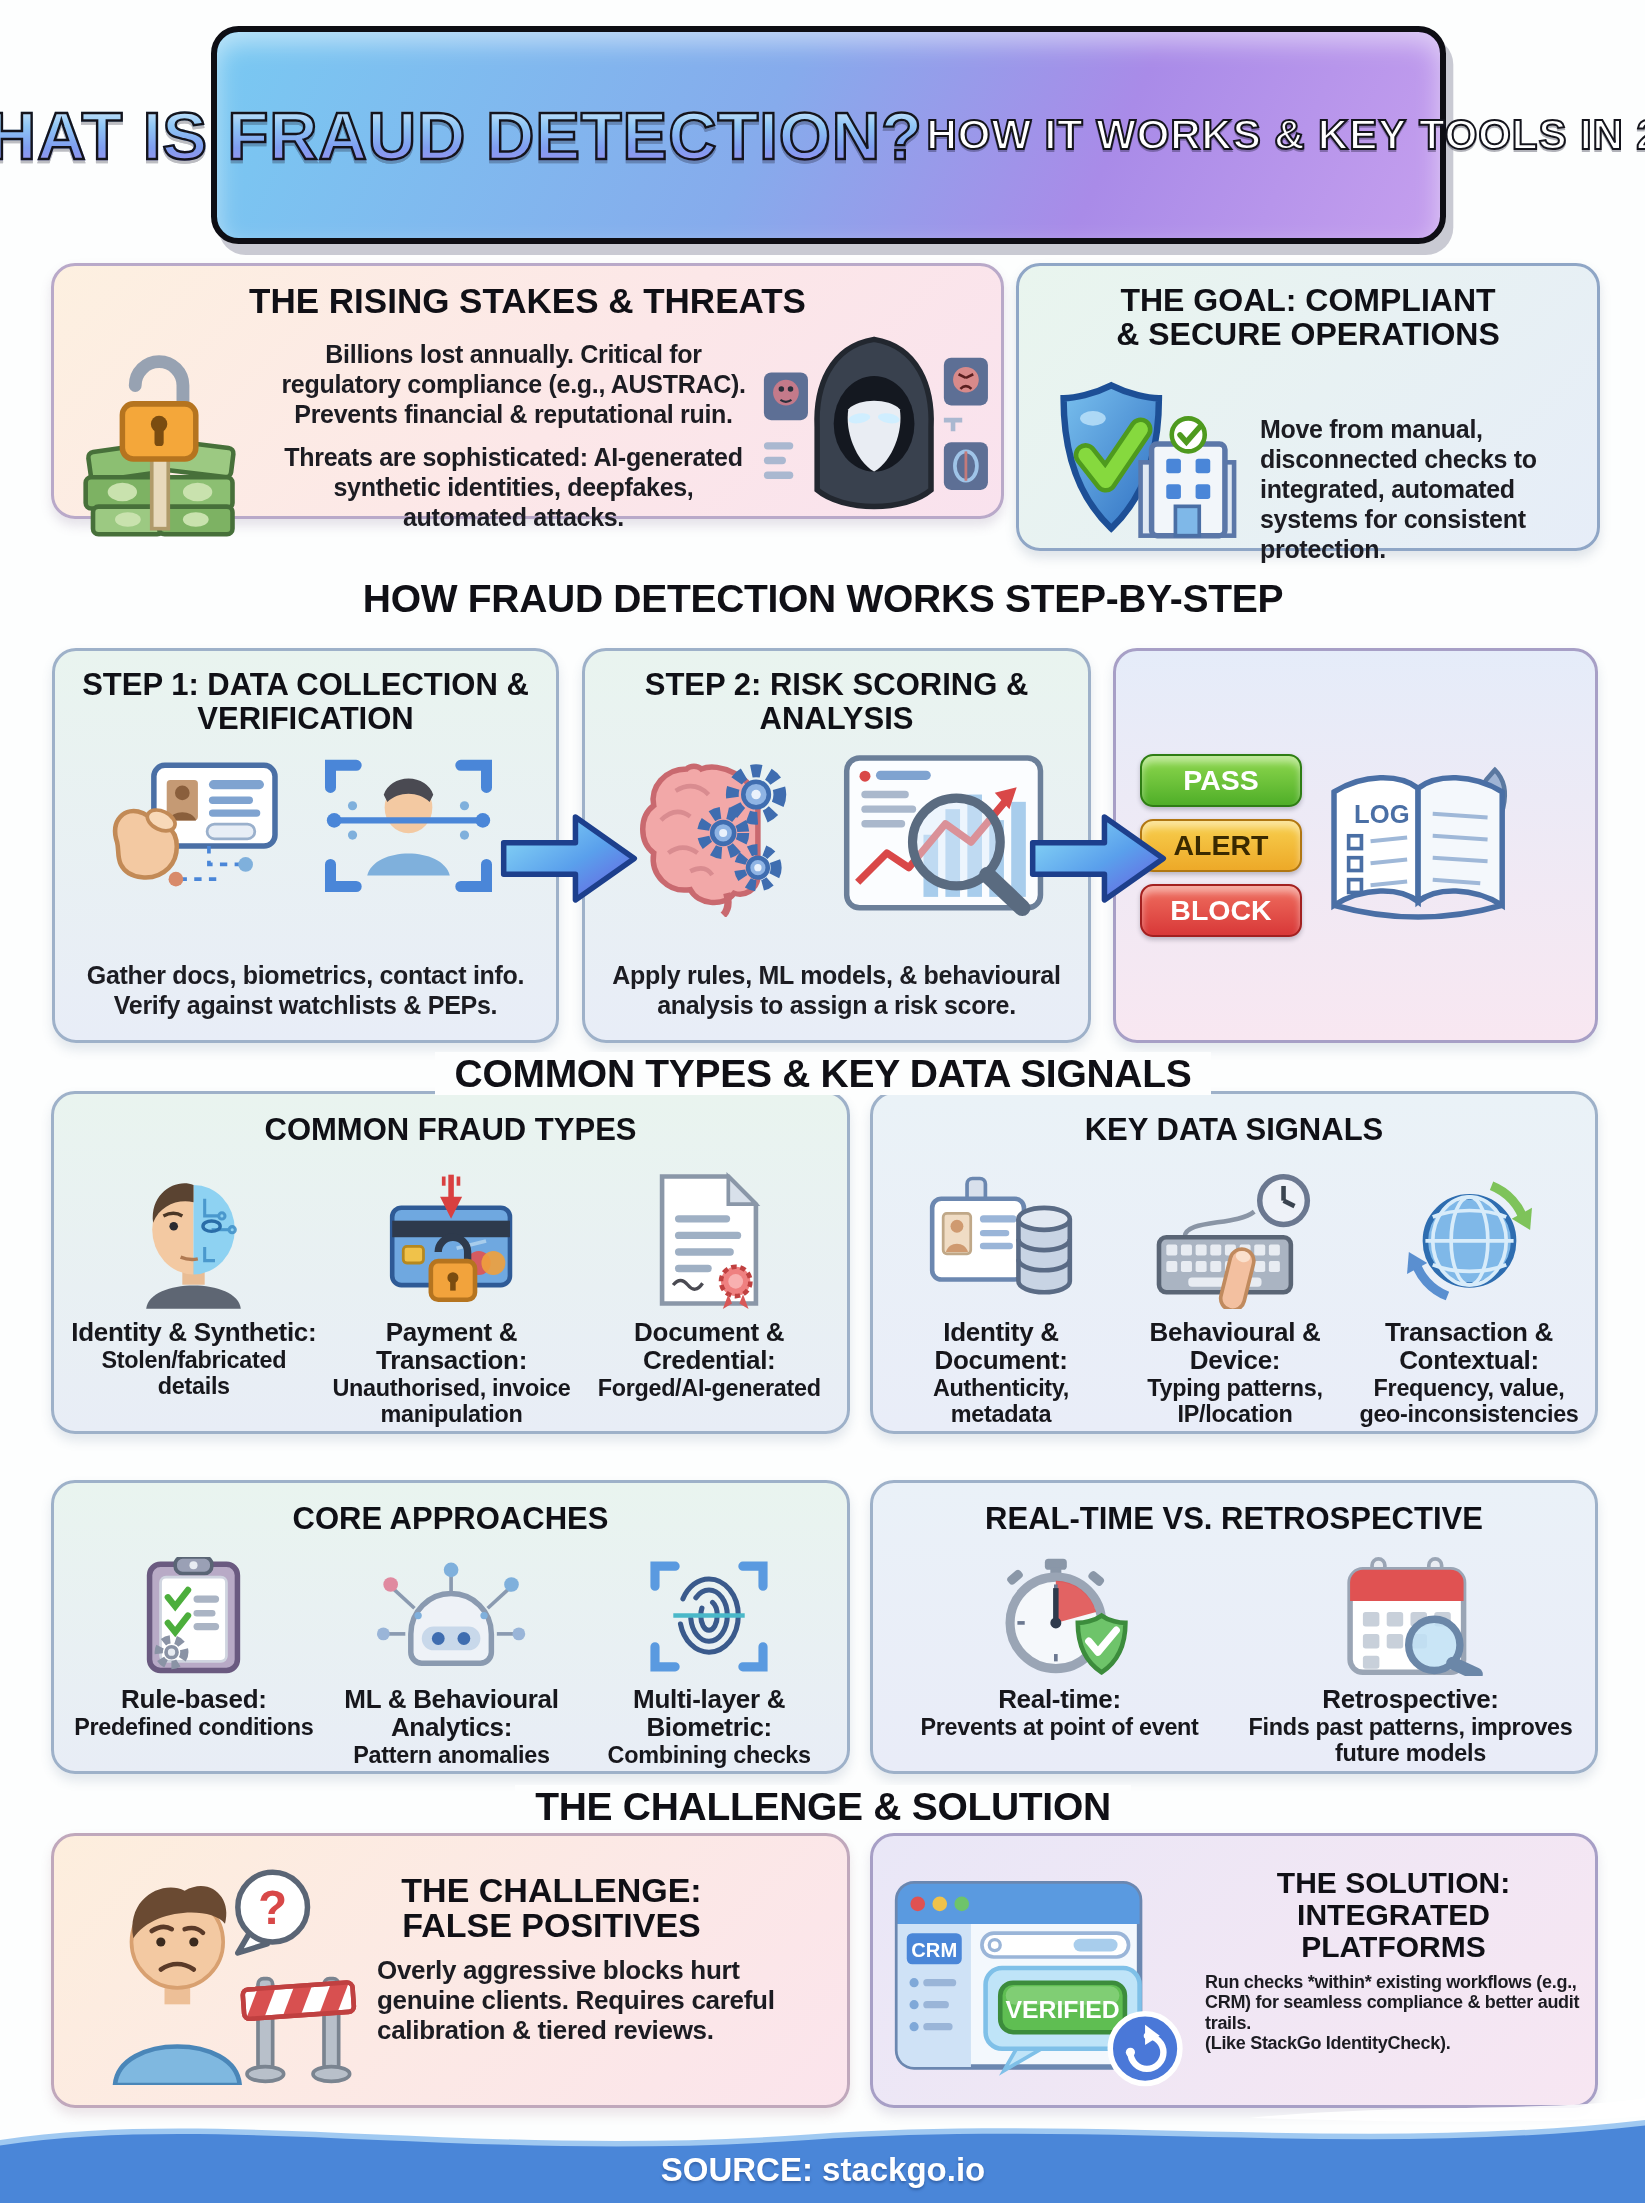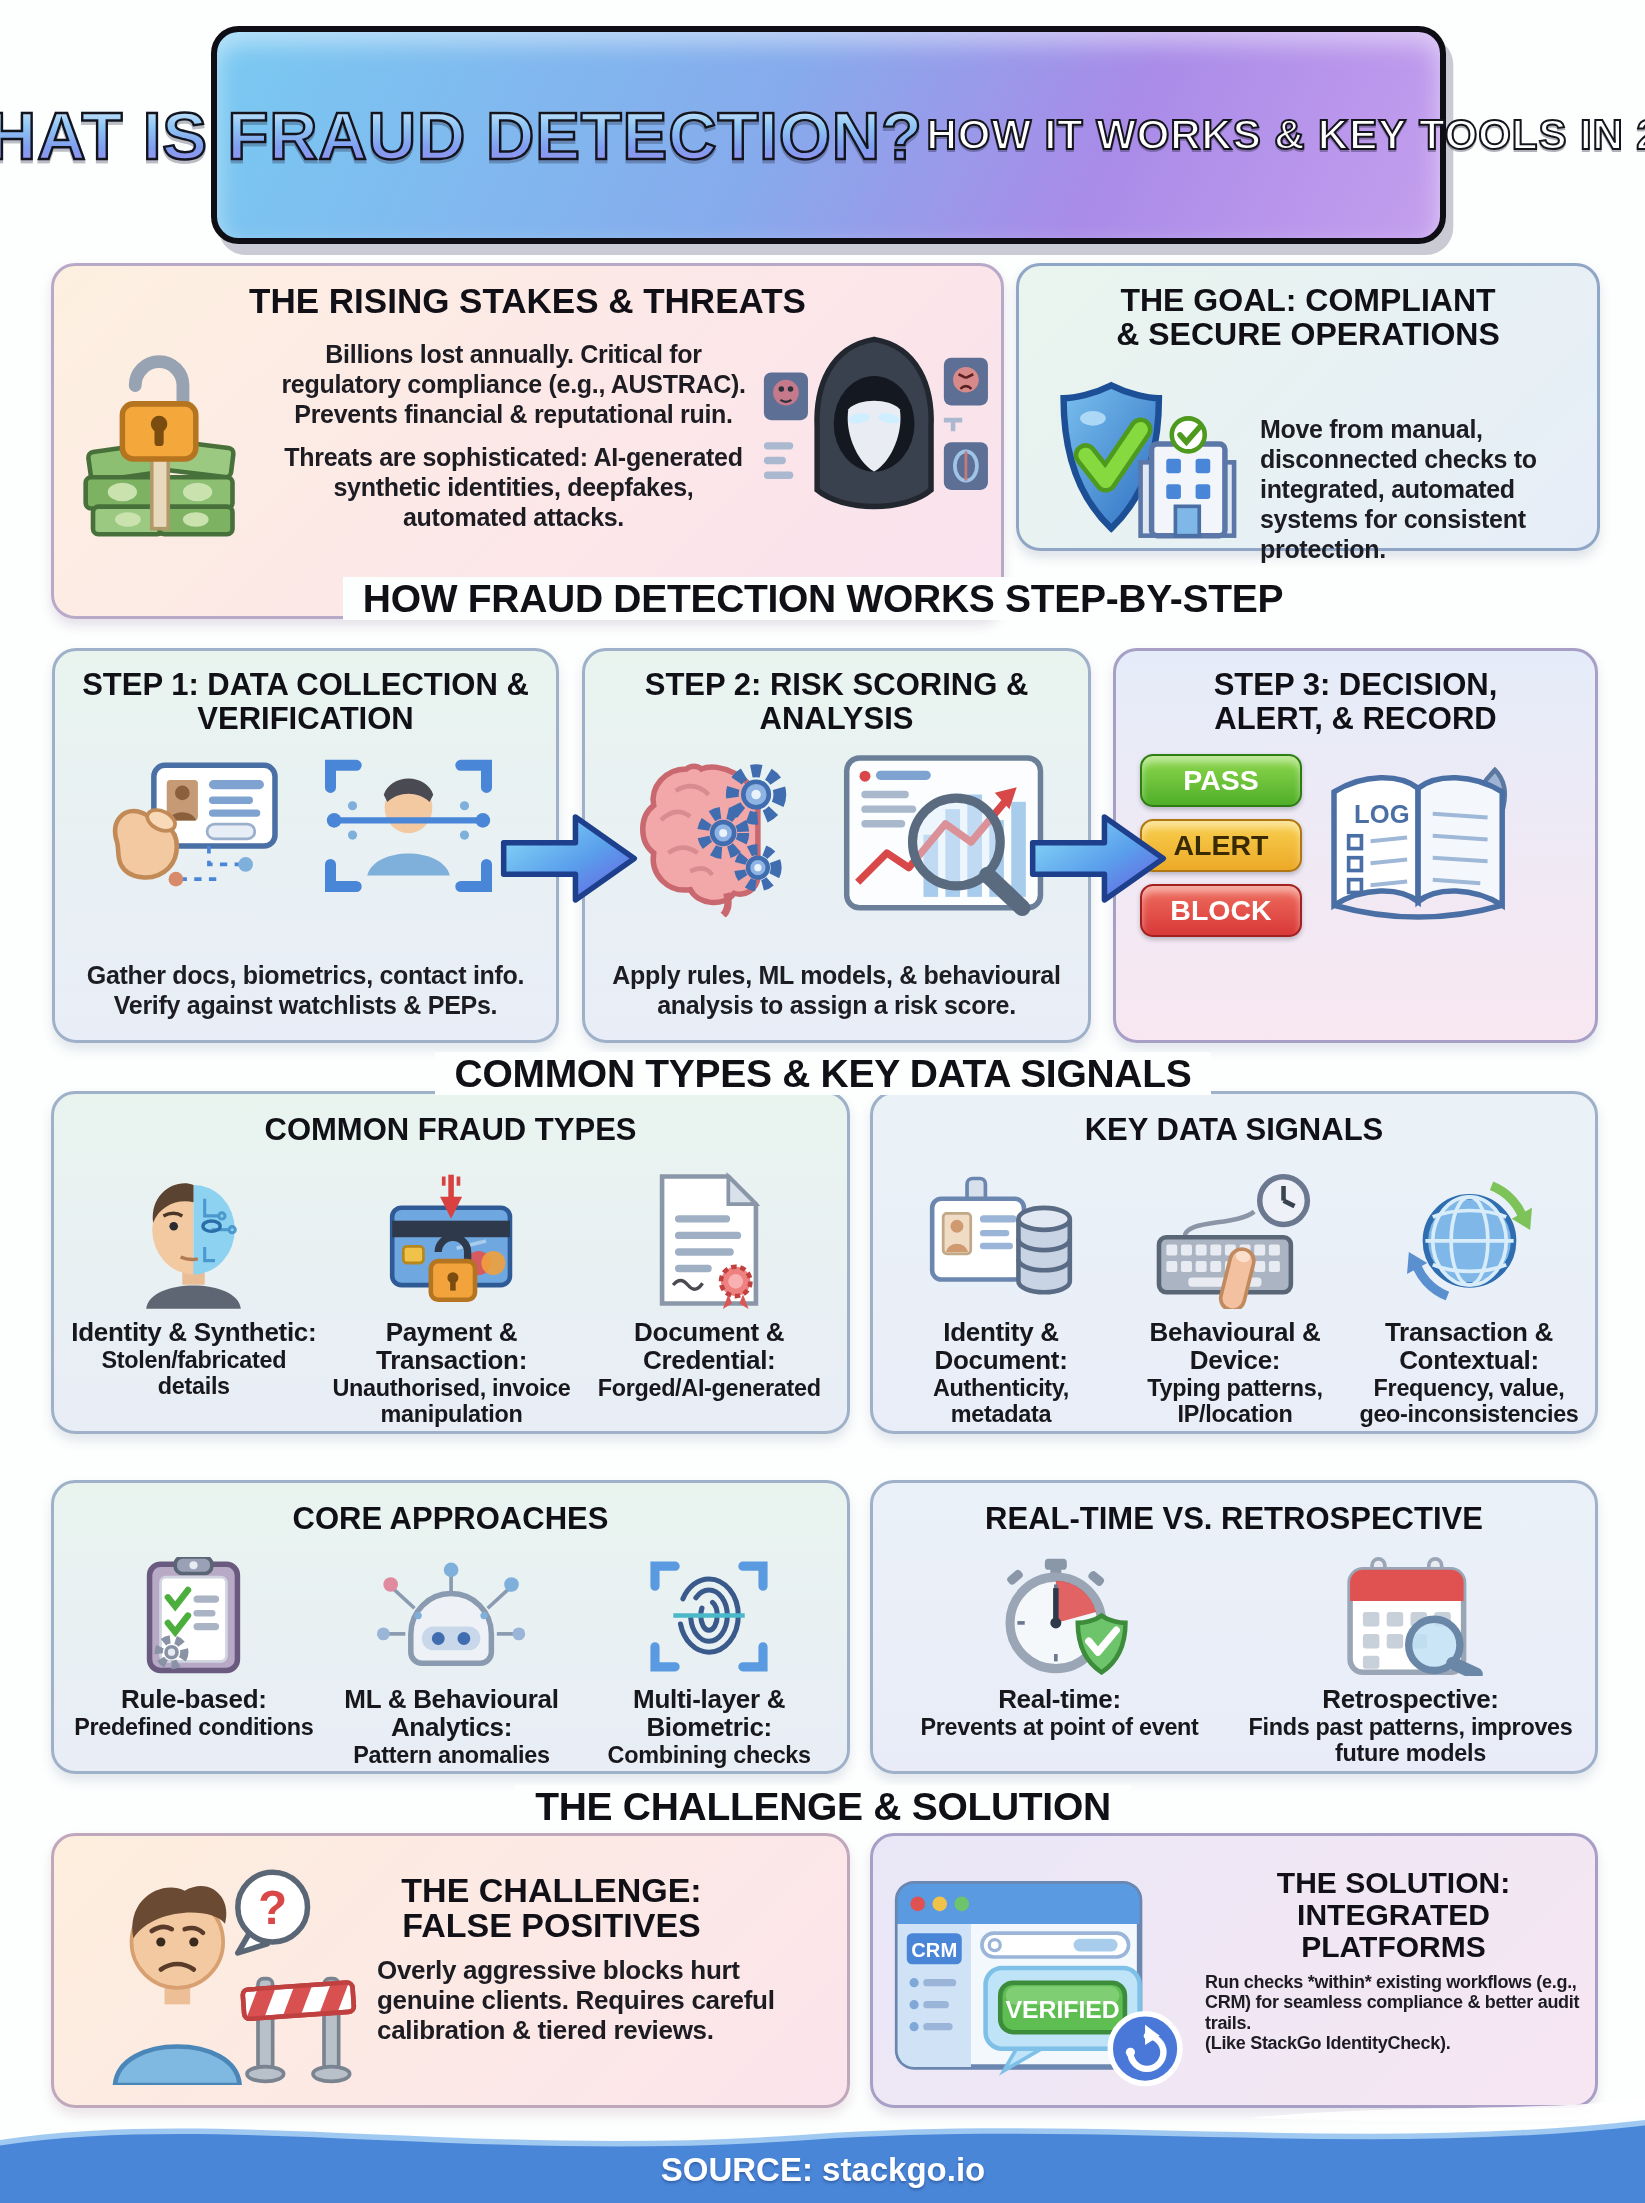--- a/index.html
+++ b/index.html
@@ -19,21 +19,21 @@
       -webkit-background-clip:text;background-clip:text;-webkit-text-fill-color:transparent;}
   }
   .banner-subtitle{font-size:42px;font-weight:700;color:#ffffff;letter-spacing:0.9px;
     -webkit-text-stroke:2px #14141c;filter:drop-shadow(0 2.8px 0 rgba(20,20,40,.32));white-space:nowrap;}
 
   
   .card,.panel{position:absolute;border-radius:24px;box-sizing:border-box;}
   h2,h3{color:#101016;}
   .body-txt{font-weight:700;letter-spacing:-0.3px;color:#1c1c22;}
 
-  .stakes{left:51px;top:263px;width:953px;height:356px;border:3.7px solid #b9a9c9;
+  .stakes{left:51px;top:263px;width:953px;height:256px;border:3.7px solid #b9a9c9;
     background:linear-gradient(135deg,#fdf0e0 0%,#fce7e8 55%,#f9e2ee 100%);
     box-shadow:0 6.4px 11px rgba(120,100,140,.18);}
   .stakes h2{text-align:center;margin:14.7px 0 0;font-size:35px;font-weight:700;}
   .stakes-text{position:absolute;left:219px;top:73px;width:481px;text-align:center;}
   .stakes-text p{margin:0 0 13px;font-size:25px;line-height:1.2;}
   .money-lock{position:absolute;left:27.5px;top:79px;}
   .hacker{position:absolute;right:11px;top:66px;}
 
   .goal{left:1016px;top:263px;width:584px;height:288px;border:3.7px solid #8fa6c6;
     background:linear-gradient(135deg,#e9f5ee 0%,#e6edf8 100%);
@@ -341,21 +341,20 @@
             <stop offset="0" stop-color="#8fe0f8"></stop>
             <stop offset=".55" stop-color="#5aa0ec"></stop>
             <stop offset="1" stop-color="#6a5ae0"></stop>
           </linearGradient>
         </defs>
       <polygon points="4,40 82,40 82,12 146,57 82,102 82,74 4,74" fill="url(#ag2)" stroke="#1d3f8c" stroke-width="6" stroke-linejoin="round"></polygon>
     </svg>
   </div>
 
   <section class="card step step3">
-    <h3>STEP 3: DECISION, ALERT, &amp; RECORD</h3>
     <div class="decision-row">
       <div class="badges">
         <div class="badge badge-pass">PASS</div>
         <div class="badge badge-alert">ALERT</div>
         <div class="badge badge-block">BLOCK</div>
       </div>
       <span>
         <svg width="211" height="170" viewBox="0 0 115 93">
           <path d="M96 6 C106 16 102 36 84 52 L80 56 C78 42 82 20 96 6 Z" fill="#9fb4d4" stroke="#5a78a0" stroke-width="2.5"></path>
           <path d="M80 56 l-5 9" stroke="#e09040" stroke-width="4" stroke-linecap="round"></path>

